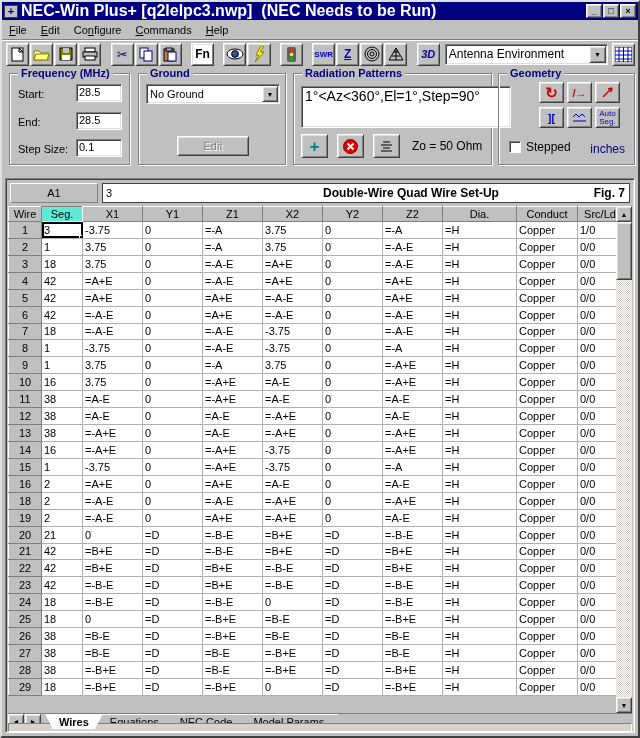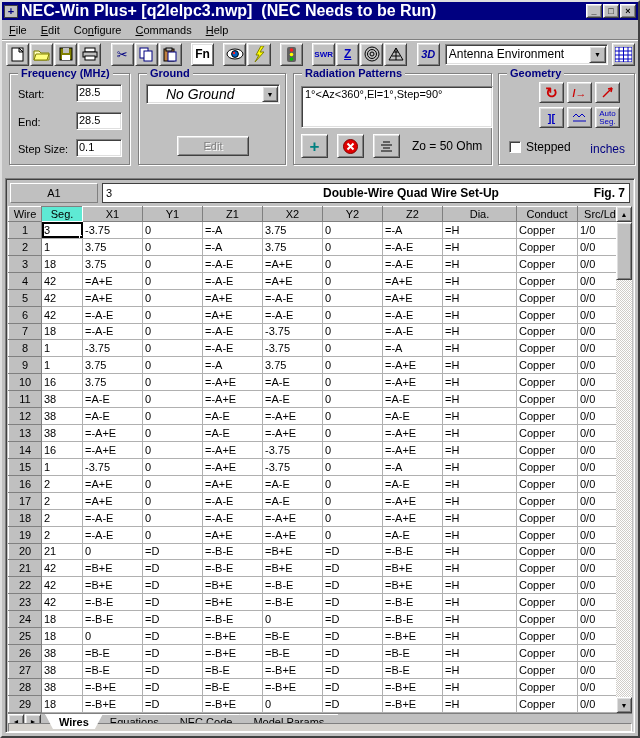--- a/index.html
+++ b/index.html
@@ -39,21 +39,21 @@
   #env-select .val{flex:1;padding-left:3px;font-size:12px;white-space:nowrap;overflow:hidden;}
   #env-select .drop{width:17px;height:17px;margin-right:1px;display:flex;align-items:center;justify-content:center;font-size:7px;}
   
   #controls{position:relative;height:106px;}
   .gbox{position:absolute;top:5px;height:92px;}
   .gtitle{position:absolute;top:-7px;left:8px;background:#c0c0c0;padding:0 3px;color:#000080;font-weight:bold;font-size:11px;white-space:nowrap;}
   .flabel{position:absolute;left:8px;font-size:11px;}
   .finput{position:absolute;height:18px;font-size:11px;padding:1px 2px;width:46px;font-family:"Liberation Sans",sans-serif;}
   .btn-disabled{color:#808080;text-shadow:1px 1px 0 #fff;}
   .smallbtn{display:flex;align-items:center;justify-content:center;}
-  #pattern-list{position:absolute;left:7px;top:12px;width:192px;height:42px;font-size:11px;padding:1px 3px;overflow:hidden;}
+  #pattern-list{position:absolute;left:7px;top:12px;width:210px;height:42px;font-size:14px;padding:1px 3px;overflow:hidden;}
   .geo-btn{position:absolute;width:25px;height:21px;display:flex;align-items:center;justify-content:center;overflow:hidden;}
   .red{color:#cc0000;}
   .blue{color:#0000c0;}
   .checkbox{width:12px;height:12px;background:#fff;border:1px solid;border-color:#808080 #fff #fff #808080;box-shadow:inset 1px 1px 0 #404040;}
   
   #sheet{position:absolute;left:3px;right:3px;top:176px;bottom:3px;
     border:1px solid;border-color:#808080 #fff #fff #808080;
     box-shadow:inset 1px 1px 0 #404040, inset -1px -1px 0 #dfdfdf;
     background:#c0c0c0;padding:2px;}
   #formulabar{height:25px;position:relative;}
@@ -249,21 +249,21 @@
       <div class="finput sunken" style="left:66px;top:10px;">28.5</div>
       <div class="flabel" style="top:42px;">End:</div>
       <div class="finput sunken" style="left:66px;top:38px;">28.5</div>
       <div class="flabel" style="top:69px;">Step Size:</div>
       <div class="finput sunken" style="left:66px;top:65px;">0.1</div>
     </div>
 
     <div class="gbox groove" style="left:136px;width:148px;">
       <div class="gtitle">Ground</div>
       <div class="sunken" style="position:absolute;left:7px;top:10px;width:134px;height:20px;display:flex;align-items:center;">
-        <div style="flex:1;padding-left:19px;font-size:14px;font-style:italic;">No Ground</div>
+        <div style="flex:1;padding-left:3px;font-size:11px;">No Ground</div>
         <div class="raised" style="width:16px;height:16px;margin-right:1px;display:flex;align-items:center;justify-content:center;font-size:7px;">▼</div>
       </div>
       <div class="raised smallbtn btn-disabled" style="position:absolute;left:38px;top:62px;width:72px;height:20px;">Edit</div>
     </div>
 
     <div class="gbox groove" style="left:291px;width:199px;">
       <div class="gtitle">Radiation Patterns</div>
       <div id="pattern-list" class="sunken">
         <span>1°&lt;Az&lt;360°,El=1°,Step=90°</span>
       </div>
@@ -569,33 +569,20 @@
               <td>0</td>
               <td>=A+E</td>
               <td>=A-E</td>
               <td>0</td>
               <td>=A-E</td>
               <td>=H</td>
               <td>Copper</td>
               <td>0/0</td>
             </tr>
             <tr>
-              <th>17</th>
-              <td>2</td>
-              <td>=A+E</td>
-              <td>0</td>
-              <td>=-A-E</td>
-              <td>=A-E</td>
-              <td>0</td>
-              <td>=-A+E</td>
-              <td>=H</td>
-              <td>Copper</td>
-              <td>0/0</td>
-            </tr>
-            <tr>
               <th>18</th>
               <td>2</td>
               <td>=-A-E</td>
               <td>0</td>
               <td>=-A-E</td>
               <td>=-A+E</td>
               <td>0</td>
               <td>=-A+E</td>
               <td>=H</td>
               <td>Copper</td>

